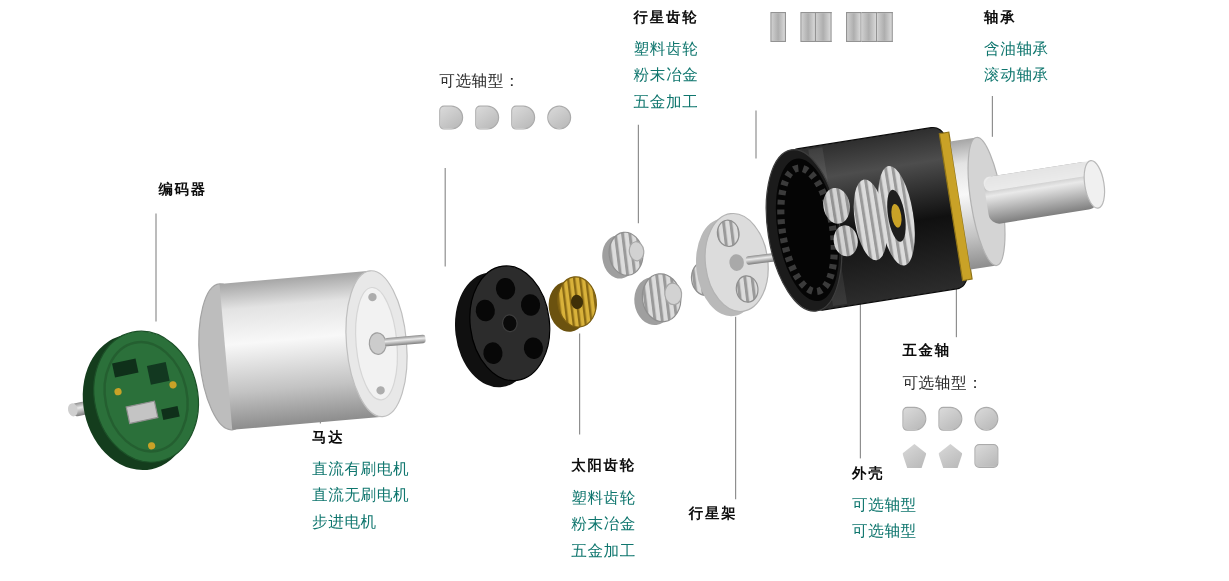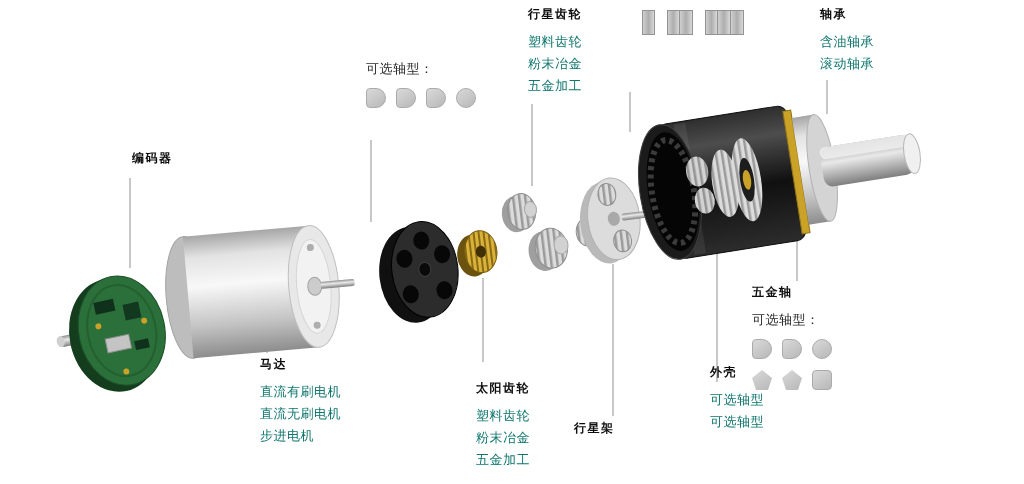--- a/index.html
+++ b/index.html
@@ -234,21 +234,21 @@
     <div class="label-title">太阳齿轮</div>
     <div class="label-item">塑料齿轮</div>
     <div class="label-item">粉末冶金</div>
     <div class="label-item">五金加工</div>
   </div>
 
   <div class="label" style="left:574px; top:420px;">
     <div class="label-title">行星架</div>
   </div>
 
-  <div class="label" style="left:710px; top:364px;">
+  <div class="label" style="left:710px; top:386px;">
     <div class="label-title">外壳</div>
     <div class="label-item">可选轴型</div>
     <div class="label-item">可选轴型</div>
   </div>
 
   <div class="label" style="left:752px; top:284px;">
     <div class="label-title">五金轴</div>
     <div class="label-sub">可选轴型：</div>
     <div class="icon-row">
       <span class="shaft-icon shape-d"></span>

